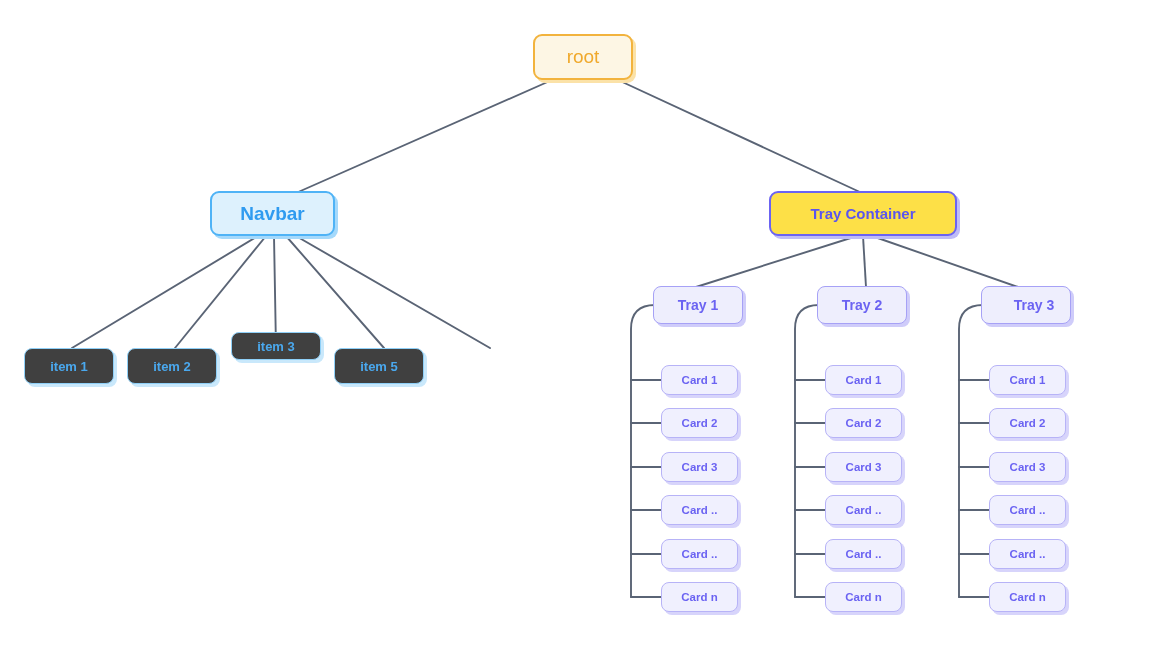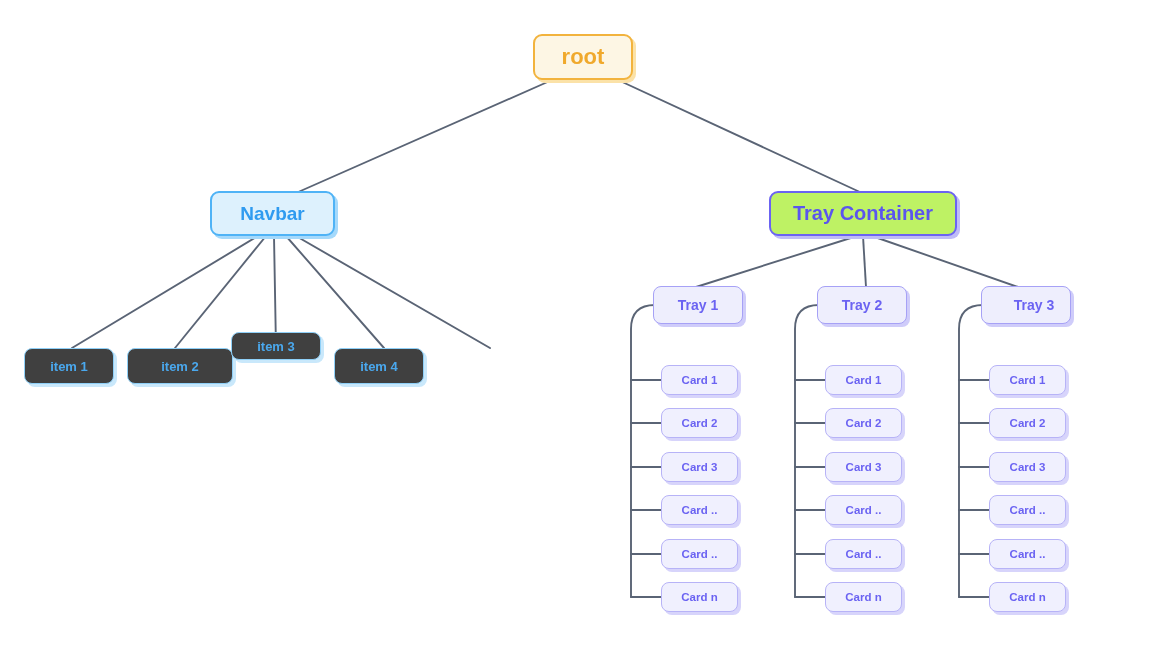--- a/index.html
+++ b/index.html
@@ -36,22 +36,22 @@
     white-space: nowrap;
     user-select: none;
   }
   
   .n-root {
     background: #fdf6e4;
     border-color: #f2b33d;
     border-width: 2px;
     border-radius: 9px;
     color: #f0a92c;
-    font-size: 22px;
-    font-weight: 700;
+    font-size: 19px;
+    font-weight: 400;
     box-shadow: 3px 3px 0 0 #fbe2a8;
   }
   
   .n-navbar {
     background: #ddf1fd;
     border-color: #4fb3f6;
     border-width: 2px;
     border-radius: 9px;
     color: #2f9bf0;
     font-size: 19px;
@@ -64,26 +64,26 @@
     border-color: #8fd0f8;
     border-width: 1.6px;
     border-radius: 8px;
     color: #4aa8ee;
     font-size: 13px;
     font-weight: 600;
     box-shadow: 3px 3px 0 0 #c9e8fb;
   }
   
   .n-tray-container {
-    background: #bef264;
+    background: #fde047;
     border-color: #6b63f2;
     border-width: 2px;
     border-radius: 9px;
     color: #5b55ee;
-    font-size: 20px;
+    font-size: 15px;
     font-weight: 700;
     box-shadow: 3px 3px 0 0 #bfbcf7;
   }
   
   .n-tray {
     background: #eeeefd;
     border-color: #a6a1f6;
     border-width: 1.6px;
     border-radius: 8px;
     color: #6b63f2;
@@ -149,23 +149,23 @@
       <path d="M 959 554 L 991 554"></path>
       <path d="M 959 597 L 991 597"></path>
     </g>
   </svg>
 
   <div class="node n-root" style="left:533px; top:34px; width:100px; height:46px;">root</div>
 
   <div class="node n-navbar" style="left:210px; top:191px; width:125px; height:45px;">Navbar</div>
 
   <div class="node n-item" style="left:24px; top:348px; width:90px; height:36px;">item 1</div>
-  <div class="node n-item" style="left:127px; top:348px; width:106px; height:36px;">item 2</div>
+  <div class="node n-item" style="left:127px; top:348px; width:90px; height:36px;">item 2</div>
   <div class="node n-item" style="left:231px; top:332px; width:90px; height:28px;border-radius:8px;">item 3</div>
-  <div class="node n-item" style="left:334px; top:348px; width:90px; height:36px;">item 4</div>
+  <div class="node n-item" style="left:334px; top:348px; width:90px; height:36px;">item 5</div>
 
   <div class="node n-tray-container" style="left:769px; top:191px; width:188px; height:45px;">Tray Container</div>
 
   <div class="node n-tray" style="left:653px; top:286px; width:90px; height:38px;">Tray 1</div>
   <div class="node n-card" style="left:661px; top:365px; width:77px; height:30px;">Card 1</div>
   <div class="node n-card" style="left:661px; top:408px; width:77px; height:30px;">Card 2</div>
   <div class="node n-card" style="left:661px; top:452px; width:77px; height:30px;">Card 3</div>
   <div class="node n-card" style="left:661px; top:495px; width:77px; height:30px;">Card ..</div>
   <div class="node n-card" style="left:661px; top:539px; width:77px; height:30px;">Card ..</div>
   <div class="node n-card" style="left:661px; top:582px; width:77px; height:30px;">Card n</div>

